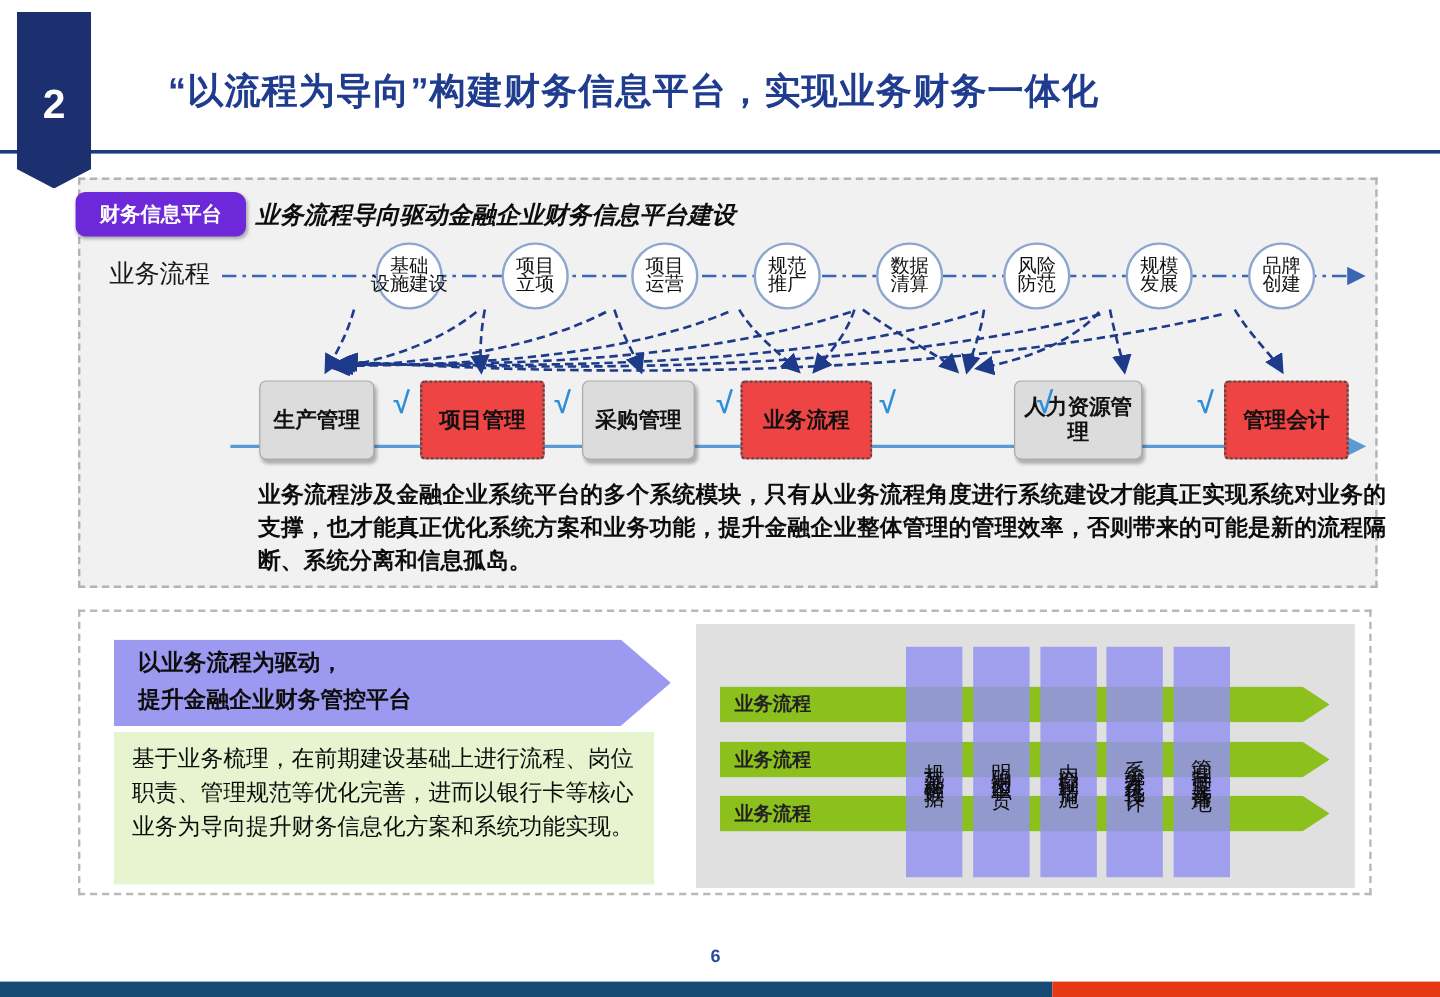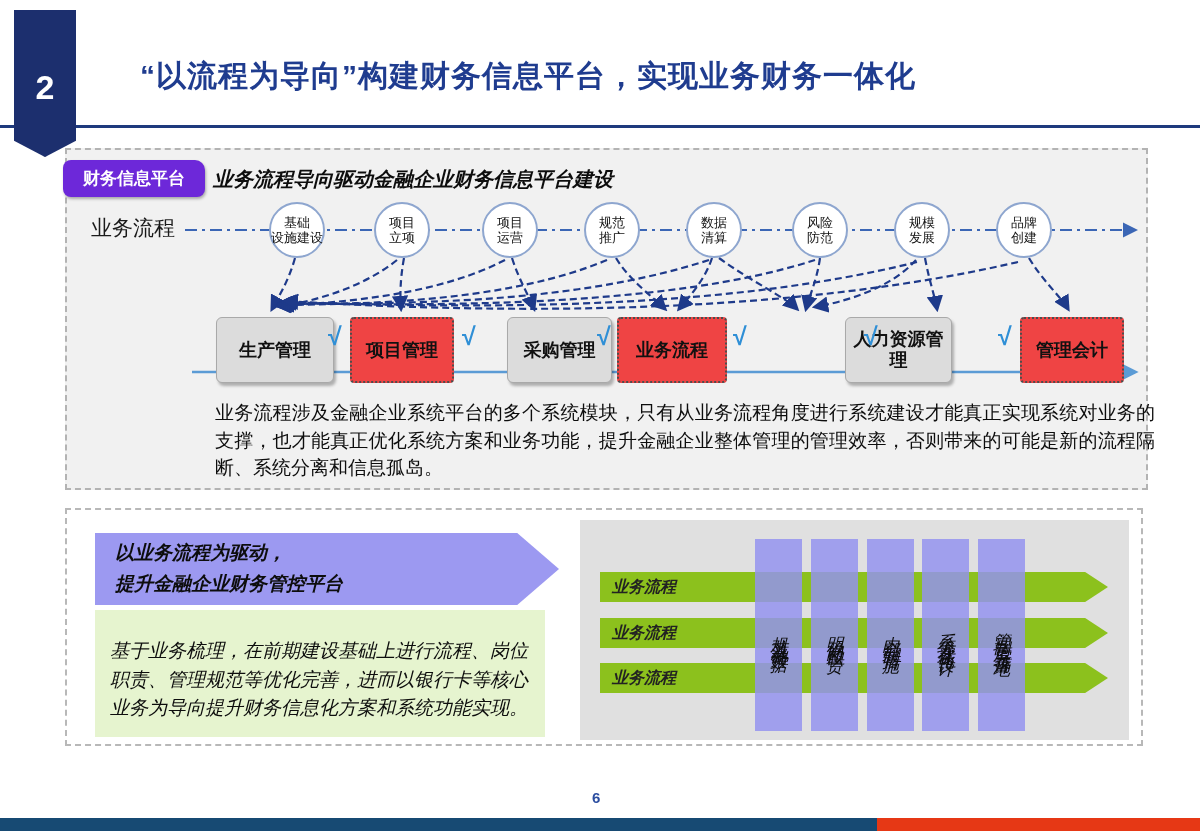--- a/index.html
+++ b/index.html
@@ -34,51 +34,51 @@
     border-radius:8px 10px 8px 8px; box-shadow:1px 2px 3px rgba(0,0,0,.3); z-index:3;
   }
   .panel-heading { position:absolute; left:146px; top:16px; font-size:20px; font-weight:bold; color:#0d0d0d;font-style:italic; }
   .flow-label { position:absolute; left:24px; top:64px; font-size:21px; color:#1a1a1a; }
   .conn-svg { position:absolute; left:0; top:0; width:1083px; height:342px; z-index:1; }
 
   .circle {
     position:absolute; top:52px; width:56px; height:56px; border-radius:50%;
     background:#ffffff; border:2px solid #8ea6cf; z-index:2;
     display:flex; flex-direction:column; align-items:center; justify-content:center;
-    font-size:13px; line-height:15px; color:#111; text-align:center;
+    font-size:16px; line-height:15px; color:#111; text-align:center;margin-left:44px;
   }
   .circle span { white-space:nowrap; }
 
   .module {
     position:absolute; top:167px; height:66px; z-index:2;
     display:flex; align-items:center; justify-content:center;
     font-size:18px; font-weight:bold; color:#111; text-align:center; line-height:21px;
   }
   .module.solid { background:#dcdcdc; border:1px solid #a9a9a9; border-radius:6px; box-shadow:2px 3px 3px rgba(0,0,0,.28); }
   .module.dotted { background:#ef4444; border:2px dotted #4d4d4d; border-radius:4px; }
   .check { position:absolute; top:172px; z-index:2; font-size:25px; font-weight:bold; color:#2f8fd6; }
 
   .panel-desc {
     position:absolute; left:148px; top:249px; width:940px;
-    font-size:19px; line-height:27.5px; color:#0d0d0d; text-align:justify;
+    font-size:19px; line-height:27.5px; color:#0d0d0d; text-align:justify;font-weight:bold;
   }
 
   
   .bottom-panel {
     position:absolute; left:65px; top:508px; width:1078px; height:238px;
-    background:#ffffff; border:2px dashed #b8b8b8;font-style:italic;
+    background:#ffffff; border:2px dashed #b8b8b8;
   }
   .banner {
     position:absolute; left:28px; top:23px; width:464px; height:72px;
     background:#9c99f1; clip-path:polygon(0 0,91% 0,100% 50%,91% 100%,0 100%);
     padding:4px 0 0 20px; font-size:19px; font-weight:bold; line-height:31px; color:#0d0d0d;
   }
   .note {
     position:absolute; left:28px; top:100px; width:450px; height:127px;
-    background:#e6f4cf; padding:27px 15px; font-size:19px; line-height:28.5px; color:#0d0d0d;
+    background:#e6f4cf; padding:9px 15px; font-size:19px; line-height:28.5px; color:#0d0d0d;
   }
   .matrix {
     position:absolute; left:513px; top:10px; width:549px; height:220px; background:#e0e0e0;
   }
   .garrow {
     position:absolute; left:20px; width:508px; height:30px; background:#8cc11d;
     clip-path:polygon(0 0,95.5% 0,100% 50%,95.5% 100%,0 100%);
     display:flex; align-items:center; padding-left:12px;
     font-size:16px; font-weight:bold; color:#222; z-index:1;
   }
@@ -172,27 +172,27 @@
     </div>
   <div class="circle" style="left:827px">
     <span>规模</span>
       <span>发展</span>
     </div>
   <div class="circle" style="left:929px">
     <span>品牌</span>
       <span>创建</span>
     </div>
 
-  <div class="module solid" style="left:149px;width:118px">
+  <div class="module solid" style="left:149px;width:96px">
       <span>生产管理</span>
     </div>
   <div class="module dotted" style="left:283px;width:104px">
       <span>项目管理</span>
     </div>
-  <div class="module solid" style="left:440px;width:105px">
+  <div class="module solid" style="left:418px;width:94px">
       <span>采购管理</span>
     </div>
   <div class="module dotted" style="left:550px;width:110px">
       <span>业务流程</span>
     </div>
   <div class="module solid" style="left:778px;width:107px">
       <span>人力资源管理</span>
     </div>
   <div class="module dotted" style="left:953px;width:104px">
       <span>管理会计</span>

